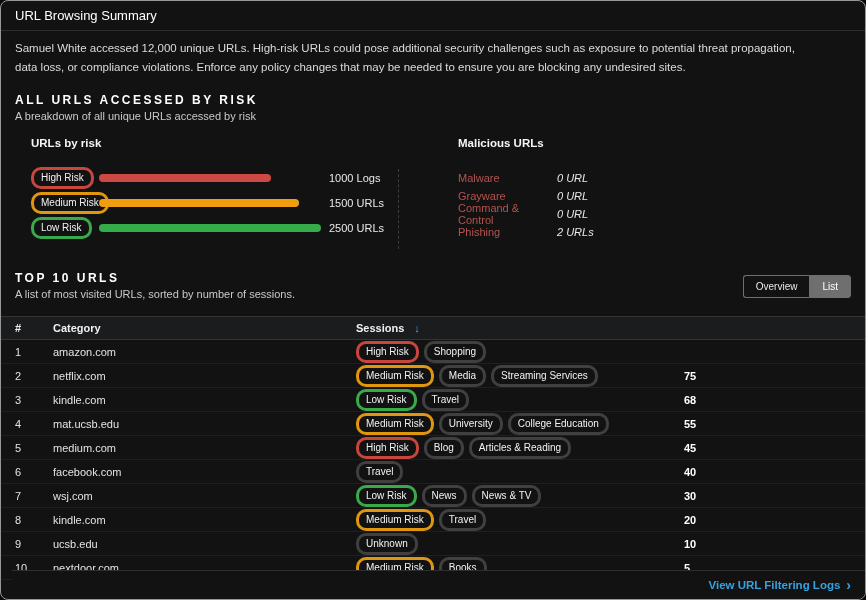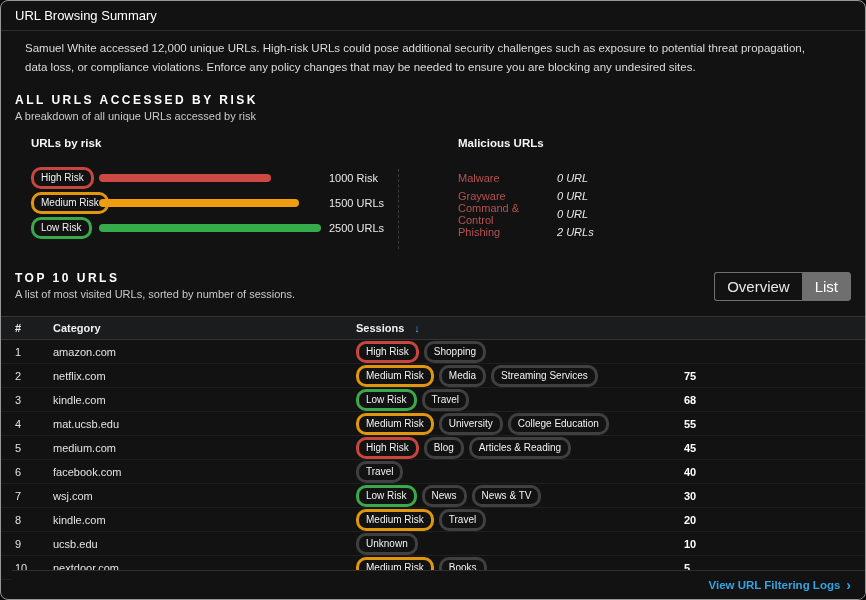--- a/index.html
+++ b/index.html
@@ -7,21 +7,21 @@
   .card {
     position:relative; width:866px; height:600px;
     background:#121213; border:1px solid #979797; border-radius:8px;
     overflow:hidden; color:#e6e6e6;
   }
   .titlebar {
     height:30px; display:flex; align-items:center; padding:0 14px;
     border-bottom:1px solid #2e2e2e; color:#ffffff; font-size:13px;
   }
   .desc {
-    padding:8px 60px 10px 24px; font-size:11.5px; color:#dcdcdc; line-height:19px;
+    padding:8px 60px 10px 14px; font-size:11.5px; color:#dcdcdc; line-height:19px;
   }
   .section { padding:0 14px; }
   .section-title {
     margin-top:6px; font-size:12px; font-weight:bold; letter-spacing:2.5px; color:#ffffff;
   }
   .section-sub { margin-top:3px; font-size:11px; color:#c9c9c9; line-height:13px; }
   .panels { display:flex; margin-top:14px; }
   .chart-panel { width:383px; padding-left:16px; }
   .panel-h { font-size:11.5px; font-weight:bold; color:#f5f5f5; margin-bottom:16px; }
   .risk-row { display:flex; align-items:center; height:25px; }
@@ -41,21 +41,21 @@
   }
   .malicious-panel { margin-left:59px; padding-top:0; }
   .mal-rows { margin-top:20px; }
   .mal-row { display:flex; height:18px; align-items:center; font-size:11px; }
   .mal-label { width:99px; flex:0 0 99px; color:#b5534f; }
   .mal-value { color:#e8e8e8;font-style:italic; }
   .top-section { margin-top:22px; }
   .top-head { display:flex; justify-content:space-between; align-items:center; padding:0 14px; }
   .toggle { display:flex; }
   .toggle button {
-    font-family:"Liberation Sans",sans-serif; font-size:15px; padding:5px 12px;
+    font-family:"Liberation Sans",sans-serif; font-size:10px; padding:5px 12px;
     background:transparent; border:1px solid #6f6f6f; color:#e8e8e8; cursor:pointer;
   }
   .toggle button:first-child { border-radius:3px 0 0 3px; border-right:none; }
   .toggle button:last-child { border-radius:0 3px 3px 0; }
   .toggle button.active { background:#6f6f6f; color:#ffffff; }
   .table { margin-top:15px; }
   .trow {
     display:grid; grid-template-columns:38px 303px 328px 1fr;
     align-items:center; height:24px; padding-left:14px; font-size:11px;
   }
@@ -94,21 +94,21 @@
 
     <div class="panels">
       <div class="chart-panel">
         <div class="panel-h">URLs by risk</div>
         <div id="risk-rows">
             <div class="risk-row">
               <div class="badge-col"><span class="pill high">High Risk</span></div>
               <div class="bar-track">
                 <div class="bar" style="width: 77.5%; background: rgb(207, 73, 68);"></div>
               </div>
-              <span class="bar-val">1000 Risk</span>
+              <span class="bar-val">1000 Logs</span>
             </div>
             <div class="risk-row">
               <div class="badge-col"><span class="pill medium">Medium Risk</span></div>
               <div class="bar-track">
                 <div class="bar" style="width: 90%; background: rgb(240, 157, 14);"></div>
               </div>
               <span class="bar-val">1500 URLs</span>
             </div>
             <div class="risk-row">
               <div class="badge-col"><span class="pill low">Low Risk</span></div>

